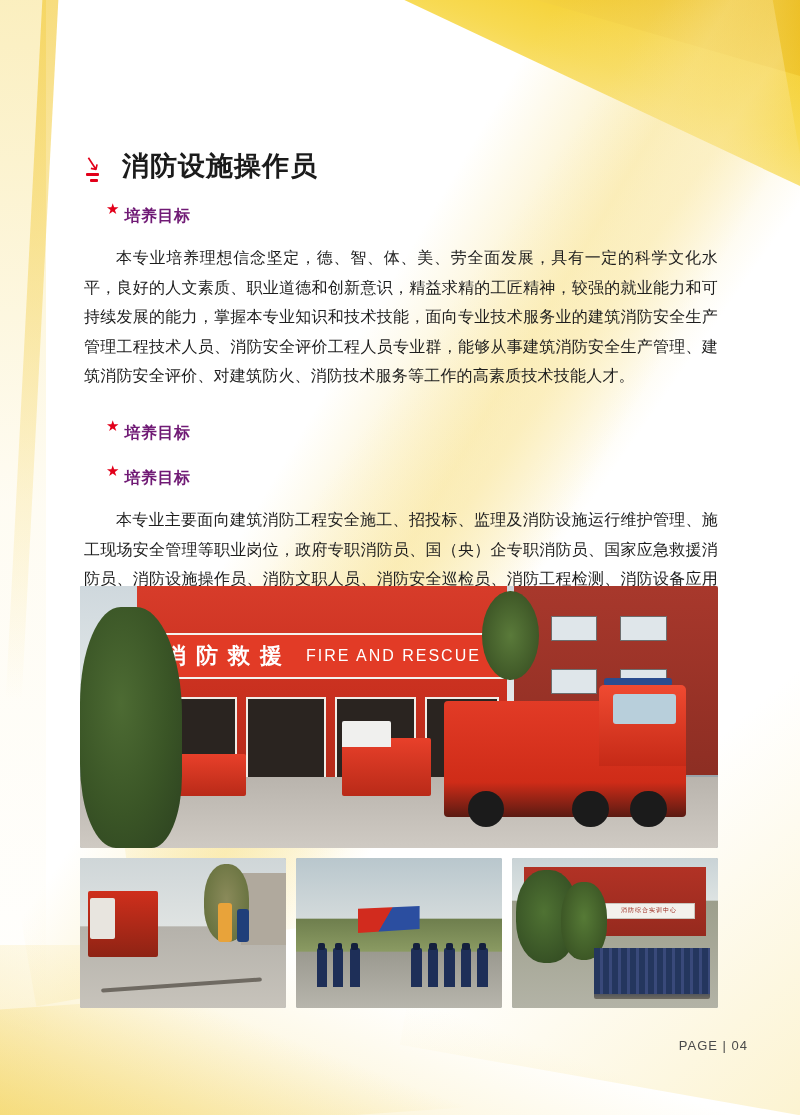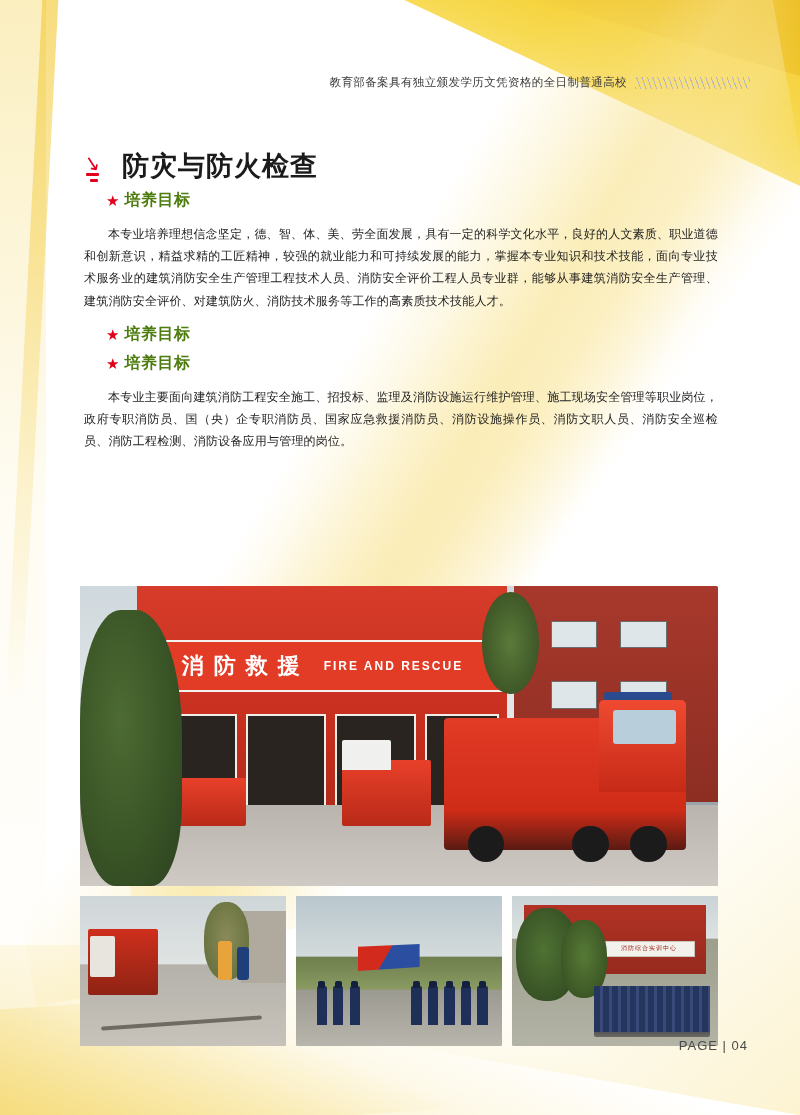--- a/index.html
+++ b/index.html
@@ -167,42 +167,43 @@
     margin: 8px 0 4px 22px;
   }
   .star {
     color: #e2001a;
     font-size: 15px;
     line-height: 1;
   }
   .section-title {
     font-size: 16px;
     font-weight: bold;
-    color: #4d7c0f;
+    color: #701a75;
     letter-spacing: .5px;
+    margin-top: 16px;
   }
   .para {
-    font-size: 12px;
+    font-size: 16px;
     color: #1d1d1d;
     line-height: 1.85;
     text-align: justify;
     text-indent: 2em;
     letter-spacing: .2px;
   }
 
   
   .photos {
     position: absolute;
     left: 80px;
     top: 586px;
     width: 638px;
   }
   .photo-main {
     width: 638px;
-    height: 300px;
+    height: 262px;
     border-radius: 2px;
     overflow: hidden;
     position: relative;
     background: #9aa4ab;
   }
   .photo-row {
     display: flex;
     gap: 10px;
     margin-top: 10px;
   }
@@ -228,21 +229,21 @@
     position: absolute; left: 9%; top: 18%; width: 58%; height: 16%;
     background: #e23b26;
     border-top: 2px solid #f4f2ee;
     border-bottom: 2px solid #f4f2ee;
     display: flex; align-items: center; justify-content: center; gap: 14px;
   }
   .station-band .cn {
     color: #fff; font-size: 22px; font-weight: bold; letter-spacing: 10px;
   }
   .station-band .en {
-    color: #fff; font-size: 12px; font-weight: bold; letter-spacing: 2px;
+    color: #fff; font-size: 16px; font-weight: normal; letter-spacing: 2px;
   }
   .bay {
     position: absolute; bottom: 26%; height: 30%;
     background: #2a2420;
     border: 2px solid #f0ece6;
   }
   .bay1 { left: 12%; width: 12%; }
   .bay2 { left: 26%; width: 12%; }
   .bay3 { left: 40%; width: 12%; }
   .bay4 { left: 54%; width: 11%; }
@@ -350,32 +351,28 @@
   <div class="bg-gold-top"></div>
   <div class="bg-gold-top2"></div>
   <div class="bg-swoosh"></div>
   <div class="bg-swoosh2"></div>
   <div class="bg-left-strip"></div>
   <div class="bg-left-strip2"></div>
   <div class="bg-bottom-gold"></div>
   <div class="bg-bottom-gold2"></div>
   <div class="bg-right-lower"></div>
 
-  <div class="header">
-    <span class="header-text">教育部备案具有独立颁发学历文凭资格的全日制普通高校</span>
-    <span class="header-lines"></span>
-  </div>
 
   <div class="title-row">
     <span class="title-mark">
       <span class="arrow">↘</span>
       <span class="bar1"></span>
       <span class="bar2"></span>
     </span>
-    <h1 class="page-title">防灾与防火检查</h1>
+    <h1 class="page-title">消防设施操作员</h1>
   </div>
 
   <div class="content">
 
     <div class="section">
       <div class="section-head">
         <span class="star">★</span>
         <span class="section-title">培养目标</span>
       </div>
       <p class="para">本专业培养理想信念坚定，德、智、体、美、劳全面发展，具有一定的科学文化水平，良好的人文素质、职业道德和创新意识，精益求精的工匠精神，较强的就业能力和可持续发展的能力，掌握本专业知识和技术技能，面向专业技术服务业的建筑消防安全生产管理工程技术人员、消防安全评价工程人员专业群，能够从事建筑消防安全生产管理、建筑消防安全评价、对建筑防火、消防技术服务等工作的高素质技术技能人才。</p>

